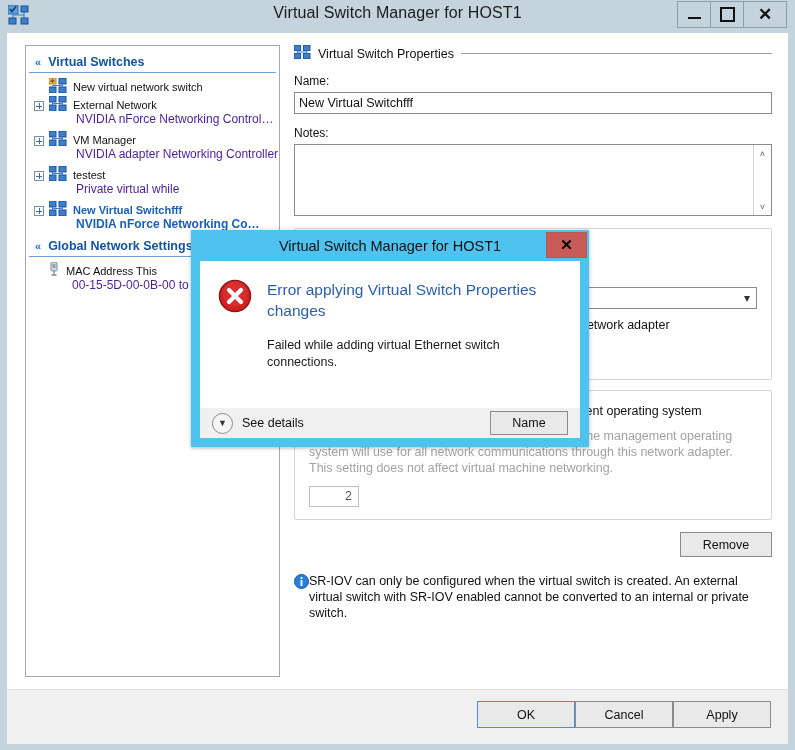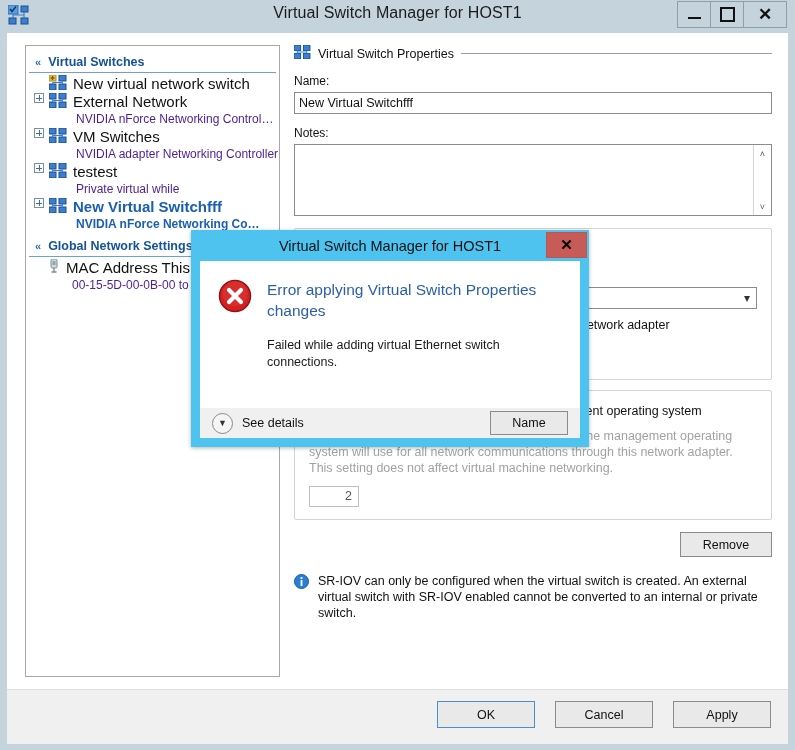--- a/index.html
+++ b/index.html
@@ -66,22 +66,22 @@
   .tree-inner { padding: 6px 0 0 0; }
   .grp-header {
     display: flex; align-items: center;
     height: 20px; padding-left: 6px;
     font-size: 12.5px; font-weight: bold; color: #14539a;
     border-bottom: 1px solid #6f9fd8;
     margin: 0 3px 2px 3px;
   }
   .grp-header .chev { margin-right: 7px; color:#2a6fbb; font-size: 11px; font-weight:bold; }
   .tnode {
-    display: flex; align-items: flex-start;
-    height: 18px; padding-left: 8px; font-size: 15px; color: #111;
+    display: flex; align-items: flex-end;
+    height: 18px; padding-left: 8px; font-size: 11px; color: #111;
   }
   .tnode.sel { color: #1a5fb4; font-weight: bold; }
   .tsub {
     font-size: 12px; color: #4c1d95; padding-left: 50px; height: 17px;
     line-height: 17px; white-space: nowrap; overflow: hidden;
   }
   .tsub.sel { color:#1a5fb4; font-weight:bold; }
   .expander {
     width: 10px; height: 10px; border: 1px solid #7d8f9e;
     background: #fdfdfd; position: relative; margin-right: 5px; flex: 0 0 auto;
@@ -155,31 +155,31 @@
     border:1px solid #bfbfbf; background:#fff;
     font-size:12.5px; color:#555; text-align:right; padding-right:6px; line-height:19px;
   }
   .btn {
     height: 25px; min-width: 92px;
     border: 1px solid #8b8b8b; background: #e9e9e9;
     font-family: "Liberation Sans", sans-serif; font-size: 12.5px; color:#111;
     box-sizing:border-box; cursor: default;
   }
   .btn.default { border: 1px solid #4a8fd4; background:#e9e9e9; }
-  .infonote { display:flex; gap:9px; margin-top: 16px; }
+  .infonote { display:flex; margin-top: 16px; }
   .infoicon { width:15px; height:15px; flex:0 0 auto; margin-top:1px;}
   .infotext { font-size:12.5px; color:#111; line-height:16px; }
 
   
   .footer {
     position: absolute; left: 7px; top: 689px; width: 781px; height: 54px;
     background: #f0f0f0;
     border-top: 1px solid #dfdfdf;
   }
-  .footer .btns { position:absolute; right: 17px; top: 11px; display:flex; gap:20px; }
+  .footer .btns { position:absolute; right: 17px; top: 11px; display:flex; gap:0; }
   .footer .btn { min-width: 98px; height: 27px; }
 
   
   .modal {
     position: absolute; left: 191px; top: 230px;
     width: 398px; height: 217px;
     background: #4ec3ef;
     box-shadow: 0 1px 4px rgba(0,0,0,0.30);
     box-sizing: border-box;
   }
@@ -291,21 +291,21 @@
           <span class="expander"></span>
           <span class="swicon">
             <svg width="18" height="15" viewBox="0 0 18 15">
               <rect x="0" y="0" width="7" height="6" fill="#3b7fce" stroke="#1d4f8f"></rect>
               <rect x="10" y="0" width="7" height="6" fill="#3b7fce" stroke="#1d4f8f"></rect>
               <rect x="0" y="9" width="7" height="6" fill="#3b7fce" stroke="#1d4f8f"></rect>
               <rect x="10" y="9" width="7" height="6" fill="#3b7fce" stroke="#1d4f8f"></rect>
               <path d="M3.5 9 V7.5 H13.5 V9 M13.5 6 V7.5 M3.5 6 V7.5" stroke="#3b7fce" stroke-width="1" fill="none"></path>
             </svg>
           </span>
-          <span class="nodelabel">VM Switches</span>
+          <span class="nodelabel">VM Manager</span>
         </div>
         <div class="tsub">NVIDIA adapter Networking Controller</div>
 
         <div class="tnode">
           <span class="expander"></span>
           <span class="swicon">
             <svg width="18" height="15" viewBox="0 0 18 15">
               <rect x="0" y="0" width="7" height="6" fill="#3b7fce" stroke="#1d4f8f"></rect>
               <rect x="10" y="0" width="7" height="6" fill="#3b7fce" stroke="#1d4f8f"></rect>
               <rect x="0" y="9" width="7" height="6" fill="#3b7fce" stroke="#1d4f8f"></rect>

